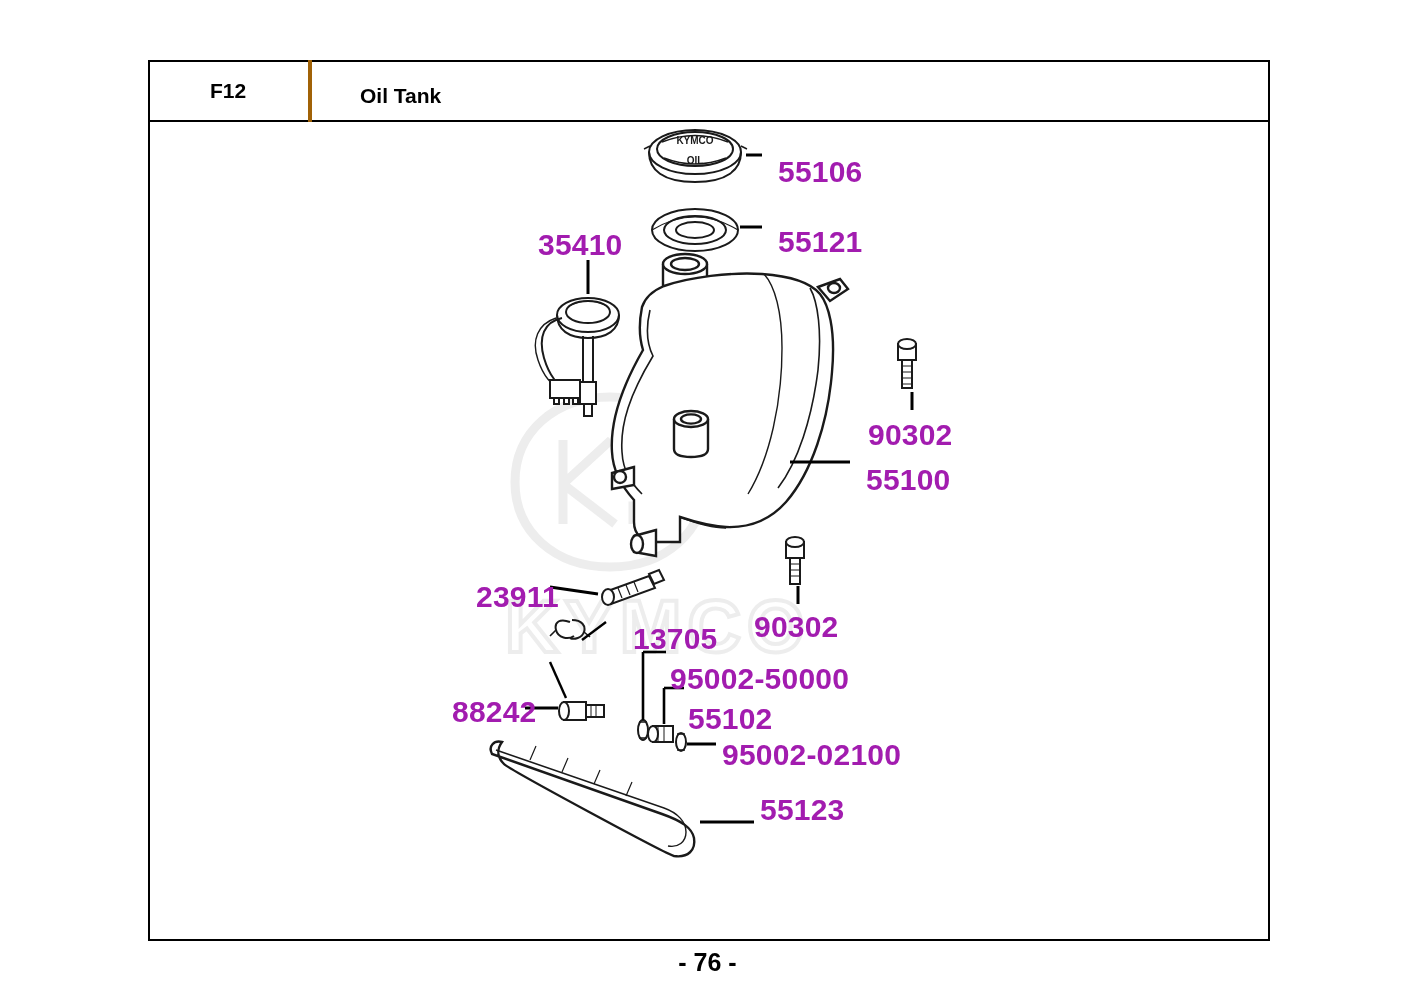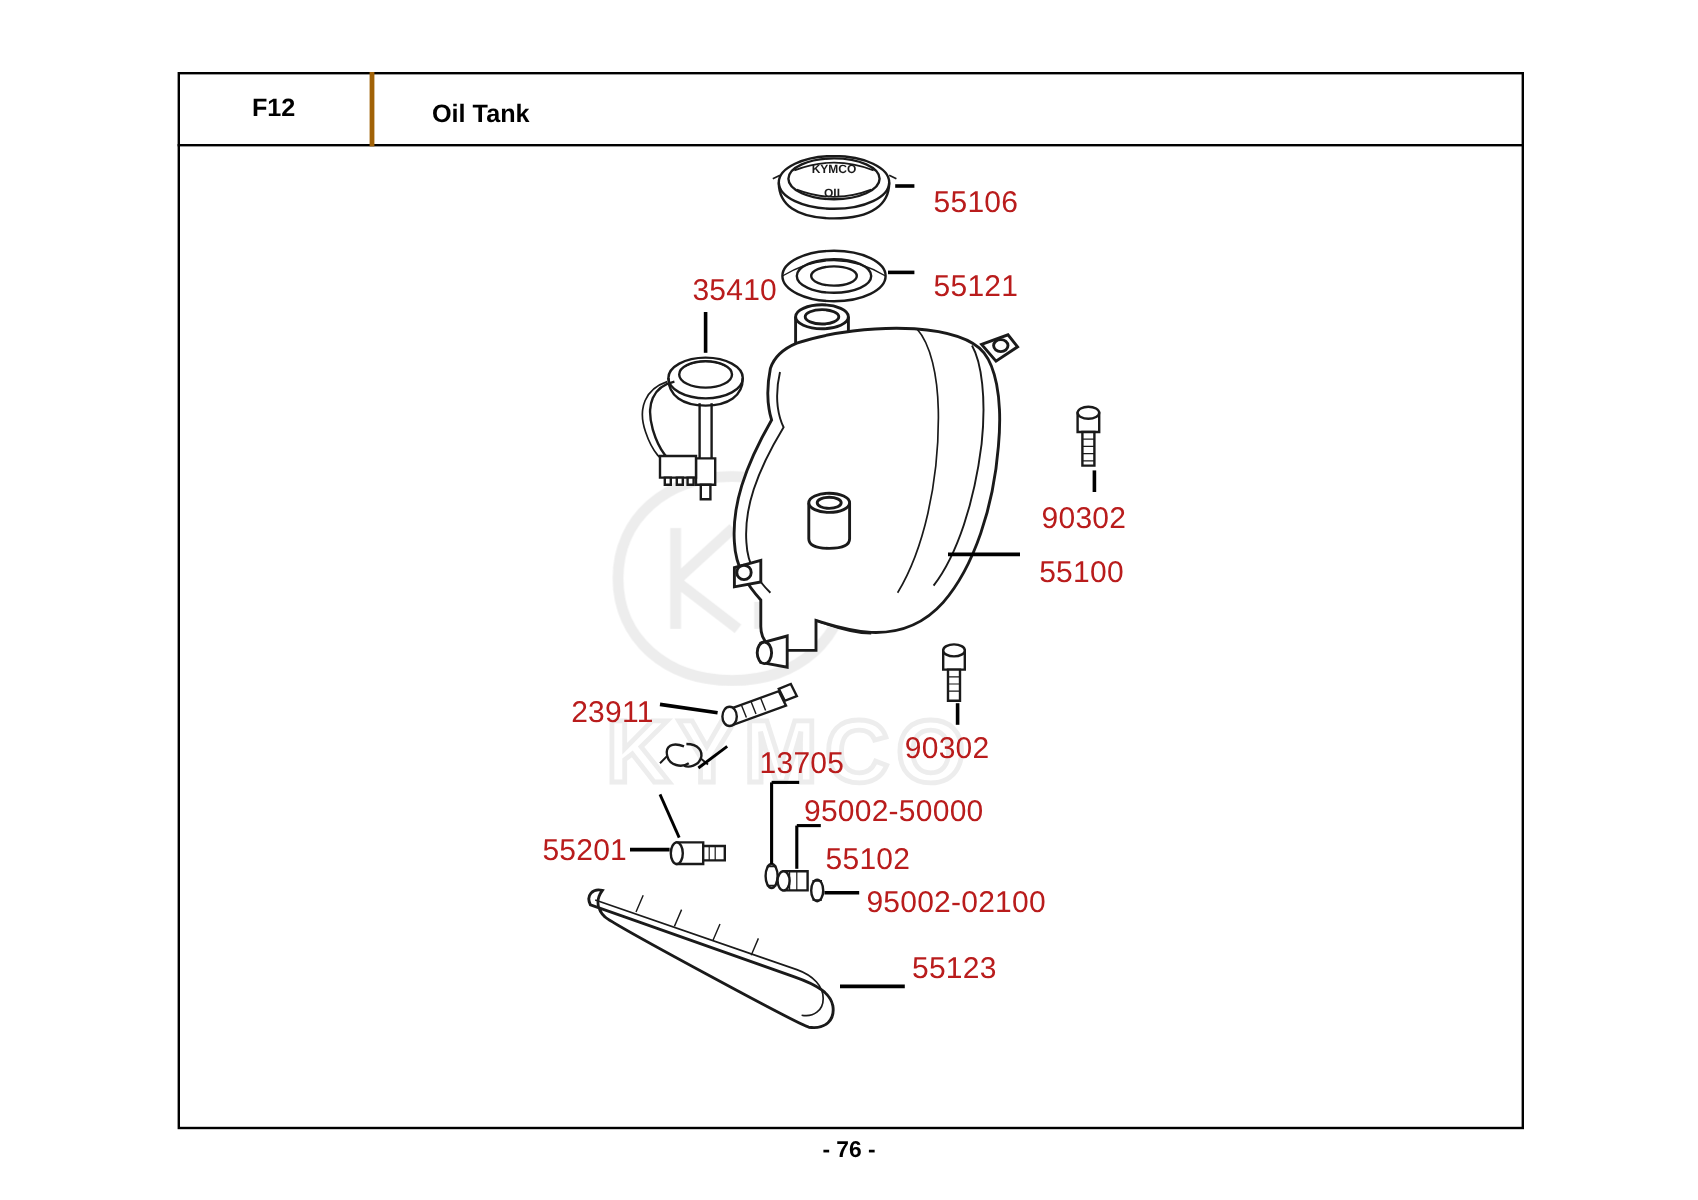--- a/index.html
+++ b/index.html
@@ -70,43 +70,43 @@
     font-weight: bold;
     color: #000;
   }
 
   .page-number {
     position: absolute;
     left: 0;
     top: 948px;
     width: 1415px;
     text-align: center;
-    font-size: 19px;
+    font-size: 25px;
     font-weight: bold;
     color: #000;
   }
 
   
   #canvas {
     position: absolute;
     left: 150px;
     top: 122px;
     width: 1118px;
     height: 817px;
   }
   #canvas svg {
     display: block;
   }
 
   
   .callout {
     position: absolute;
-    font-size: 25px;
-    font-weight: normal;
-    color: #b91c1c;
+    font-size: 30px;
+    font-weight: bold;
+    color: #a21caf;
     white-space: nowrap;
     letter-spacing: 0.2px;
   }
 </style>
 </head>
 <body>
 
 <div id="page">
 
   <div class="sheet-border"></div>
@@ -280,27 +280,27 @@
         <path d="M346,628 L514,686 C528,691 536,700 536,710 C536,720 528,726 518,724" fill="none" stroke="#1a1a1a" stroke-width="1.4"></path>
         <path d="M380,638 l6,-14 M412,650 l6,-14 M444,662 l6,-14 M476,674 l6,-14" fill="none" stroke="#1a1a1a" stroke-width="1.2"></path>
       </g>
       <path d="M550,700 L604,700" stroke="#000" stroke-width="3" fill="none"></path>
 
     </svg>
   </div>
 
   <div class="callout" style="left:778px; top:155px;">55106</div>
   <div class="callout" style="left:778px; top:225px;">55121</div>
-  <div class="callout" style="left:538px; top:228px;margin-left:39px;">35410</div>
+  <div class="callout" style="left:538px; top:228px;">35410</div>
   <div class="callout" style="left:868px; top:418px;">90302</div>
   <div class="callout" style="left:866px; top:463px;">55100</div>
   <div class="callout" style="left:476px; top:580px;">23911</div>
   <div class="callout" style="left:754px; top:610px;">90302</div>
   <div class="callout" style="left:633px; top:622px;">13705</div>
   <div class="callout" style="left:670px; top:662px;">95002-50000</div>
   <div class="callout" style="left:688px; top:702px;">55102</div>
-  <div class="callout" style="left:452px; top:695px;">55201</div>
+  <div class="callout" style="left:452px; top:695px;">88242</div>
   <div class="callout" style="left:722px; top:738px;text-align:center;">95002-02100</div>
   <div class="callout" style="left:760px; top:793px;">55123</div>
 
   <div class="page-number">- 76 -</div>
 
 </div>
 
 </body></html>

